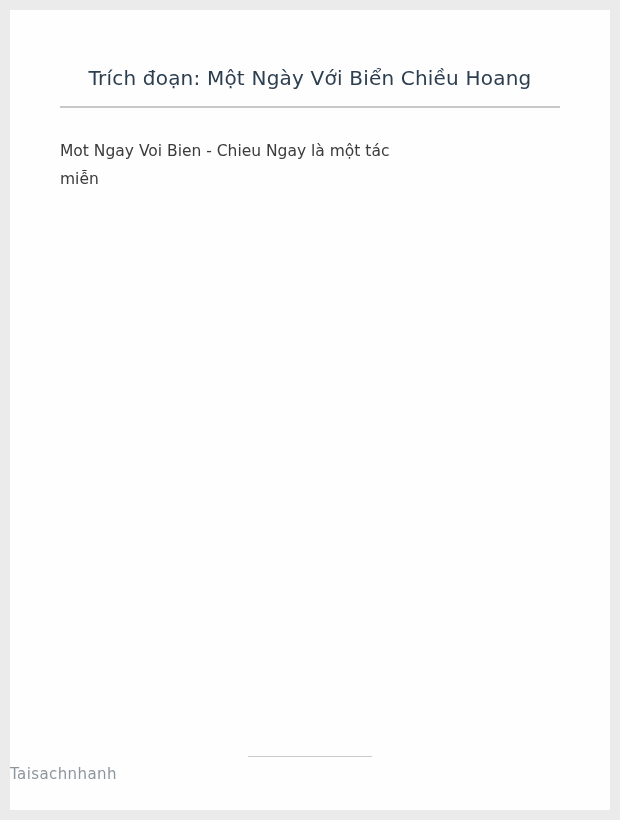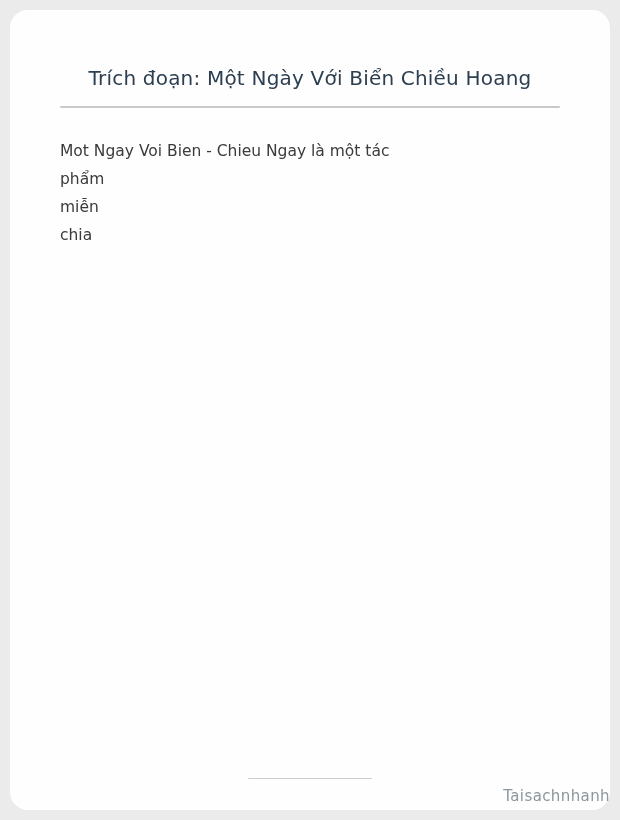--- a/index.html
+++ b/index.html
@@ -4,21 +4,21 @@
 <style>
   :root {
     --page-background: #ebebeb;
     --card-background: #fefefe;
     --title-text: #2c3e50;
     --body-text: #3b3b3b;
     --title-divider: #c9c9c9;
     --footer-divider: #cccccc;
     --footer-text: #8c969c;
   }
-  * { box-sizing: border-box; border-radius: 18px; }
+  * { box-sizing: border-box; }
   html, body {
     margin: 0;
     padding: 0;
   }
   body {
     width: 620px;
     height: 820px;
     background: var(--page-background);
     font-family: "DejaVu Sans", "Liberation Sans", sans-serif;
     overflow: hidden;
@@ -50,22 +50,22 @@
     margin: 29px 50px 0 50px;
     font-size: 15.5px;
     line-height: 28px;
     color: var(--body-text);
   }
   .body-line {
     white-space: nowrap;
   }
   .footer {
     margin-top: auto;
-    padding-bottom: 4px;
-    text-align: right;
+    padding-bottom: 26px;
+    text-align: left;
   }
   .footer-divider {
     width: 124px;
     height: 0;
     border: none;
     border-top: 1px solid var(--footer-divider);
     margin: 0 auto 7px auto;
   }
   .footer-brand {
     font-size: 15px;
@@ -78,23 +78,21 @@
 <body>
 
 <div class="card">
 
   <h1 class="page-title">Trích đoạn: Một Ngày Với Biển Chiều Hoang</h1>
 
   <div class="title-divider"></div>
 
   <div class="body-text">
     <div class="body-line">Mot Ngay Voi Bien - Chieu Ngay là một tác</div>
-    <div class="body-line">phẩm</div>
     <div class="body-line">miễn</div>
-    <div class="body-line">chia</div>
   </div>
 
   <div class="footer">
     <div class="footer-divider"></div>
     <div class="footer-brand">Taisachnhanh</div>
   </div>
 
 </div>
 
 </body></html>

